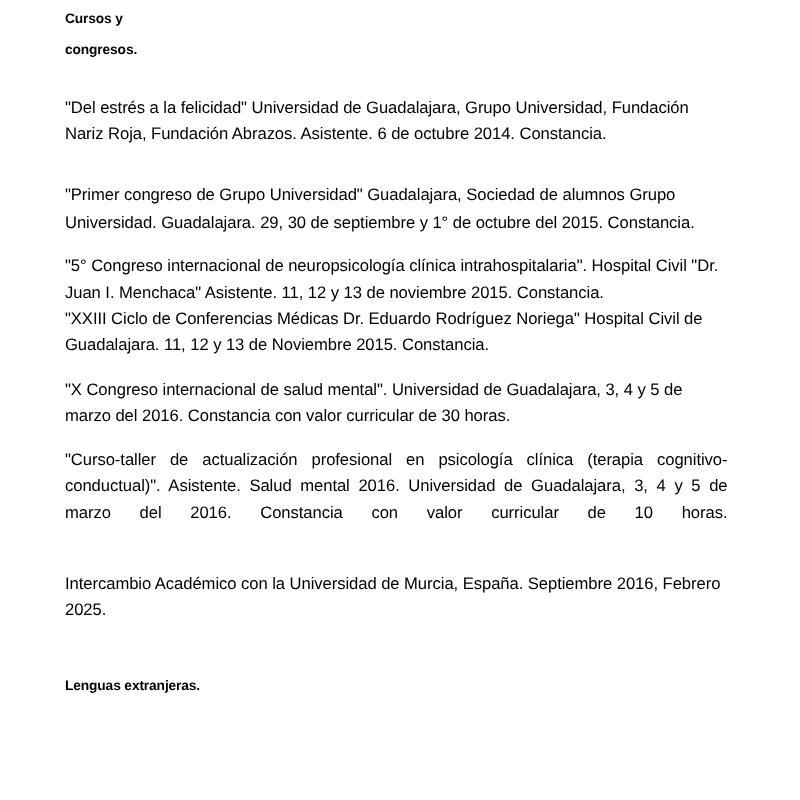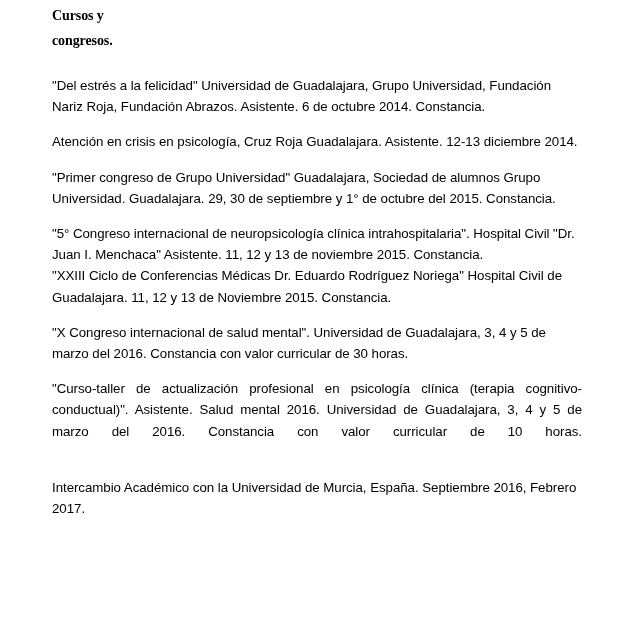--- a/index.html
+++ b/index.html
@@ -17,27 +17,26 @@
   }
   .page {
     position: relative;
     width: 640px;
     height: 640px;
     background: #ffffff;
     box-sizing: border-box;
     padding: 0 58px 0 52px;
   }
   .section-heading {
-    font-size: 14px;
+    font-size: 11px;
     font-weight: bold;
     line-height: 25px;
     letter-spacing: -0.1px;
     margin: 0;
     white-space: pre-line;
-    font-family: Liberation Serif, serif;
   }
   #heading-cursos {
     padding-top: 3px;
   }
   #heading-lenguas {
     padding-top: 6px;
   }
   .entry {
     font-size: 13.3px;
     line-height: 21.2px;
@@ -72,21 +71,20 @@
 
   <h2 class="section-heading" id="heading-cursos">Cursos y
 congresos.</h2>
 
   <div class="heading-gap"></div>
 
   <p class="entry">"Del estrés a la felicidad" Universidad de Guadalajara, Grupo Universidad, Fundación Nariz Roja, Fundación Abrazos. Asistente. 6 de octubre 2014. Constancia.</p>
 
   <div class="entry-gap"></div>
 
-  <p class="entry">Atención en crisis en psicología, Cruz Roja Guadalajara. Asistente. 12-13 diciembre 2014.</p>
 
   <div class="entry-gap"></div>
 
   <p class="entry">"Primer congreso de Grupo Universidad" Guadalajara, Sociedad de alumnos Grupo Universidad. Guadalajara. 29, 30 de septiembre y 1° de octubre del 2015. Constancia.</p>
 
   <div class="entry-gap"></div>
 
   <div>
     <p class="entry">"5° Congreso internacional de neuropsicología clínica intrahospitalaria". Hospital Civil "Dr. Juan I. Menchaca" Asistente. 11, 12 y 13 de noviembre 2015. Constancia.</p>
     <p class="entry">"XXIII Ciclo de Conferencias Médicas Dr. Eduardo Rodríguez Noriega" Hospital Civil de Guadalajara. 11, 12 y 13 de Noviembre 2015. Constancia.</p>
@@ -95,23 +93,24 @@
   <div class="entry-gap"></div>
 
   <p class="entry">"X Congreso internacional de salud mental". Universidad de Guadalajara, 3, 4 y 5 de marzo del 2016. Constancia con valor curricular de 30 horas.</p>
 
   <div class="entry-gap"></div>
 
   <p class="entry justified">"Curso-taller de actualización profesional en psicología clínica (terapia cognitivo-conductual)". Asistente. Salud mental 2016. Universidad de Guadalajara, 3, 4 y 5 de marzo del 2016. Constancia con valor curricular de 10 horas.</p>
 
   <div class="entry-gap"></div>
 
-  <p class="entry">Intercambio Académico con la Universidad de Murcia, España. Septiembre 2016, Febrero 2017.</p>
+  <p class="entry">Intercambio Académico con la Universidad de Murcia, España. Septiembre 2016, Febrero 2025.</p>
 
   <div class="entry-gap"></div>
 
 
   <div class="block-gap-large"></div>
 
+  <h2 class="section-heading" id="heading-lenguas">Lenguas extranjeras.</h2>
 
   <div class="heading-gap"></div>
 
 </div>
 
 </body></html>

